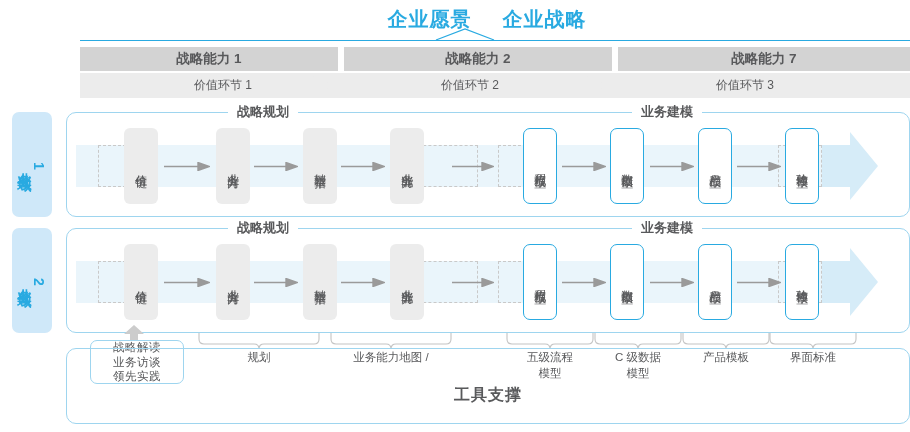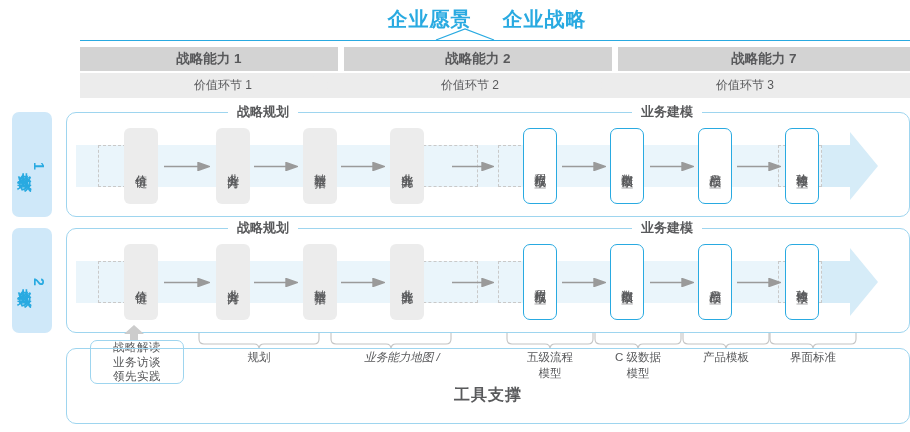--- a/index.html
+++ b/index.html
@@ -345,21 +345,21 @@
   <div>
     <div>战略解读</div>
     <div>业务访谈</div>
     <div>领先实践</div>
   </div>
 </div>
 
 <div class="abs tool-lbl" style="left:199px;top:350px;width:120px;">
   <div>规划</div>
 </div>
-<div class="abs tool-lbl" style="left:342px;top:350px;width:120px;font-style:italic;">
+<div class="abs tool-lbl" style="left:331px;top:350px;width:120px;">
   <div>业务能力地图 /</div>
 </div>
 <div class="abs tool-lbl" style="left:505px;top:350px;width:90px;">
   <div>五级流程</div>
   <div>模型</div>
 </div>
 <div class="abs tool-lbl" style="left:593px;top:350px;width:90px;">
   <div>C 级数据</div>
   <div>模型</div>
 </div>

